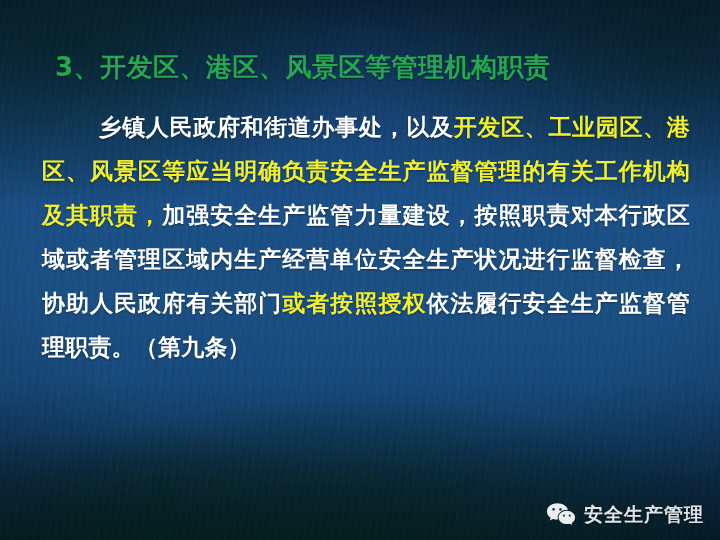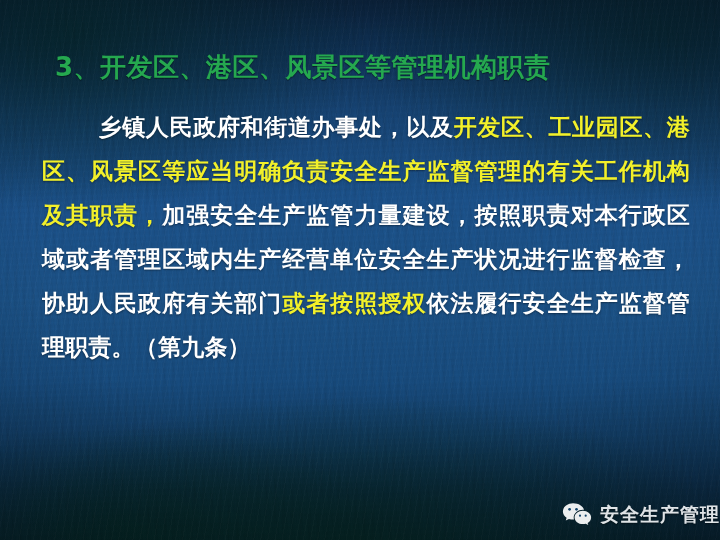--- a/index.html
+++ b/index.html
@@ -129,21 +129,21 @@
     color: #f2f02a;
   }
   .indent {
     display: inline-block;
     width: 56px;
   }
 
   
   .watermark {
     position: absolute;
-    right: 0;
+    right: 16px;
     bottom: 12px;
     display: flex;
     align-items: center;
     gap: 8px;
     opacity: 0.92;
   }
   .wm-icon {
     width: 30px;
     height: 26px;
     position: relative;

